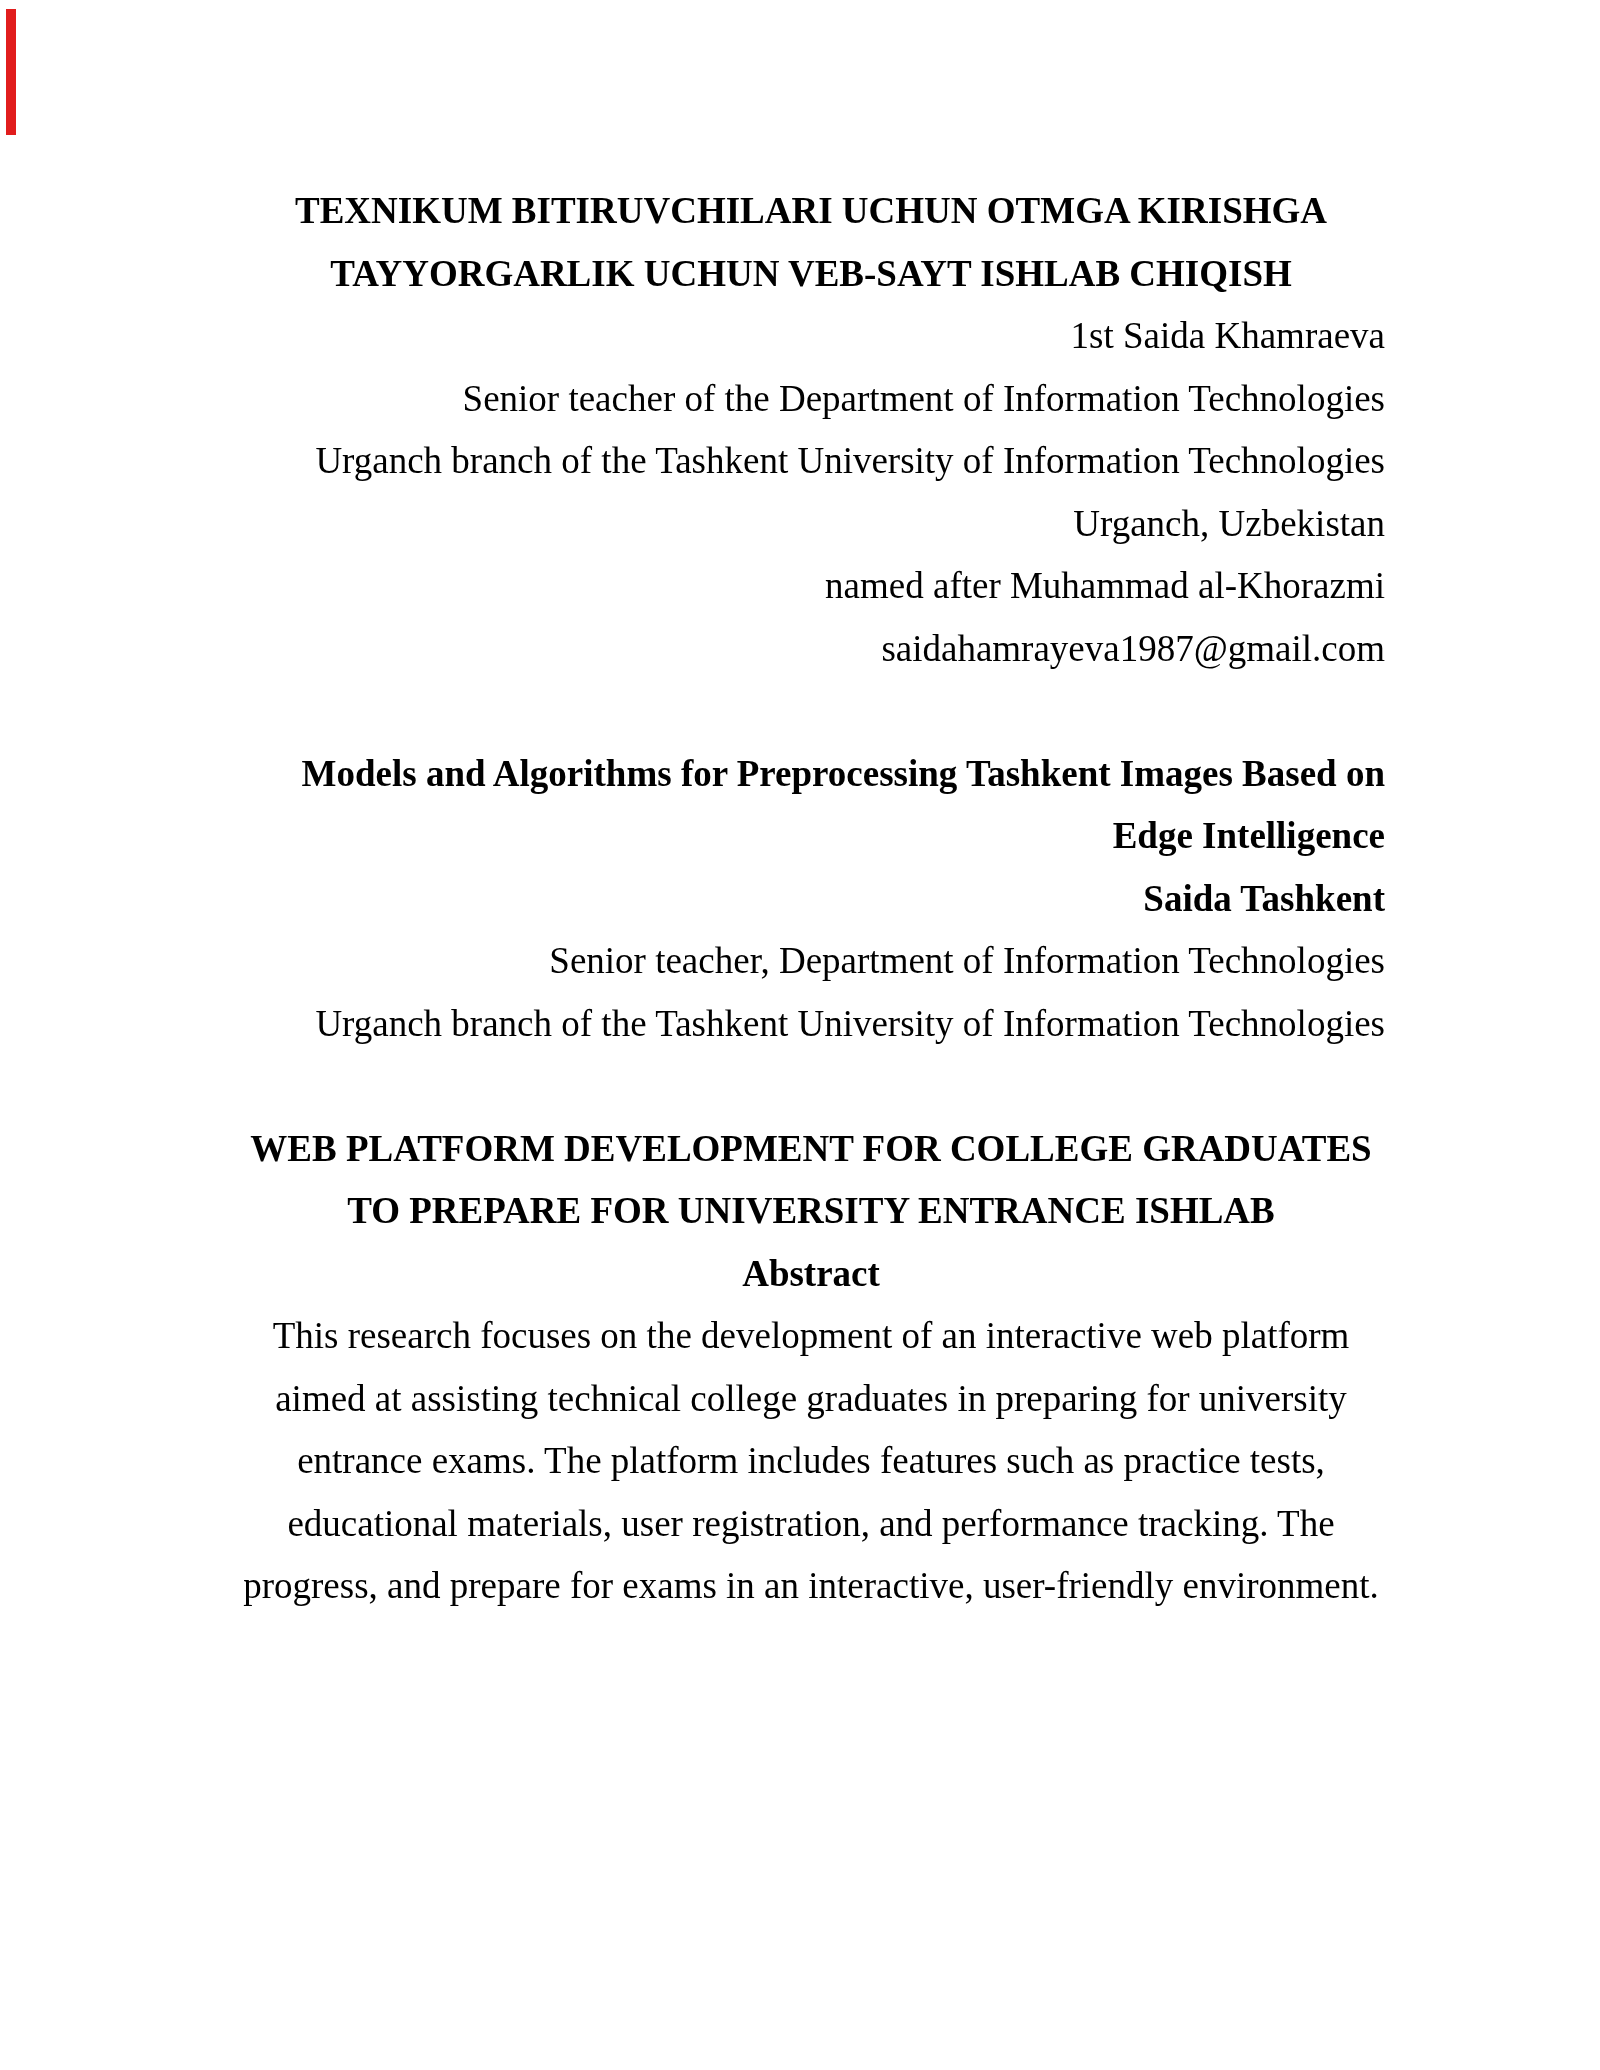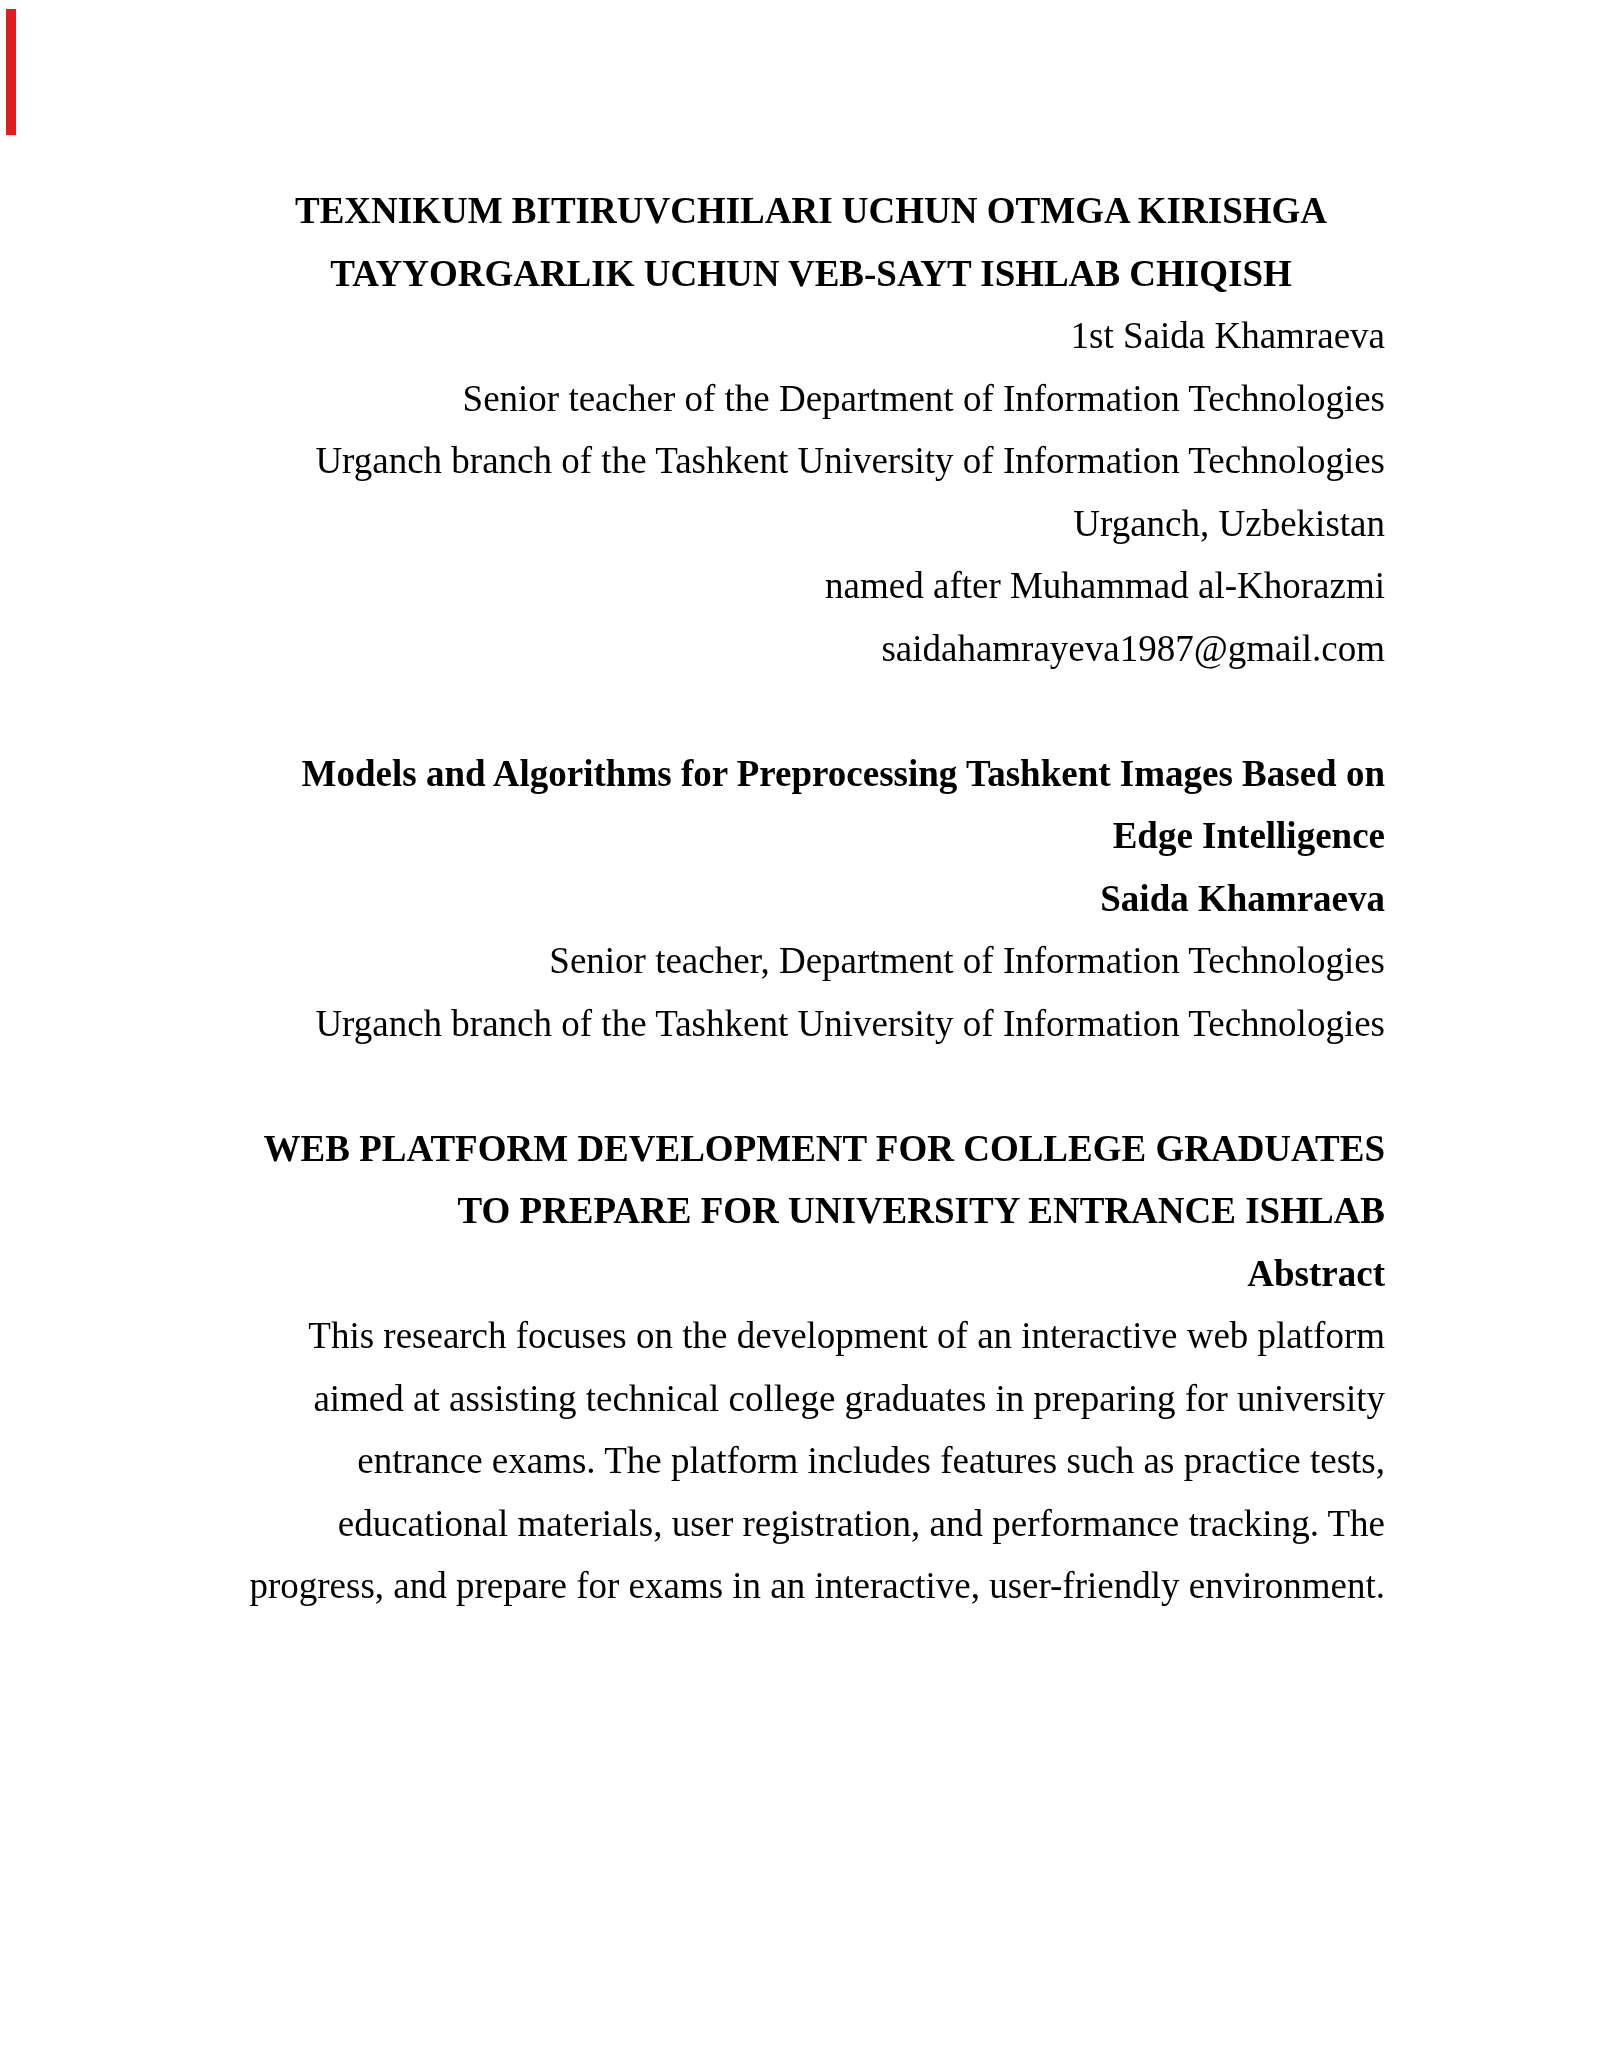--- a/index.html
+++ b/index.html
@@ -28,21 +28,21 @@
     left: 237px;
     top: 180px;
     width: 1148px;
   }
   .line {
     height: 62.5px;
     line-height: 62.5px;
     font-size: 37px;
     white-space: nowrap;
     font-weight: 400;
-    text-align: right;
+    text-align: center;
   }
   .bold   { font-weight: 700; }
   .center { text-align: center; }
   .right  { text-align: right; }
   .spacer { height: 62.5px; }
 </style>
 </head>
 <body>
 
 <div class="page">
@@ -63,21 +63,21 @@
       <div class="line right">Urganch, Uzbekistan</div>
       <div class="line right">named after Muhammad al-Khorazmi</div>
       <div class="line right">saidahamrayeva1987@gmail.com</div>
     </div>
 
     <div class="spacer"></div>
 
     <div>
       <div class="line bold right">Models and Algorithms for Preprocessing Tashkent Images Based on</div>
       <div class="line bold right">Edge Intelligence</div>
-      <div class="line bold right">Saida Khamraeva</div>
+      <div class="line bold right">Saida Tashkent</div>
       <div class="line right">Senior teacher, Department of Information Technologies</div>
       <div class="line right">Urganch branch of the Tashkent University of Information Technologies</div>
     </div>
 
     <div class="spacer"></div>
 
     <div>
       <div class="line bold">WEB PLATFORM DEVELOPMENT FOR COLLEGE GRADUATES</div>
       <div class="line bold">TO PREPARE FOR UNIVERSITY ENTRANCE ISHLAB</div>
       <div class="line bold">Abstract</div>

